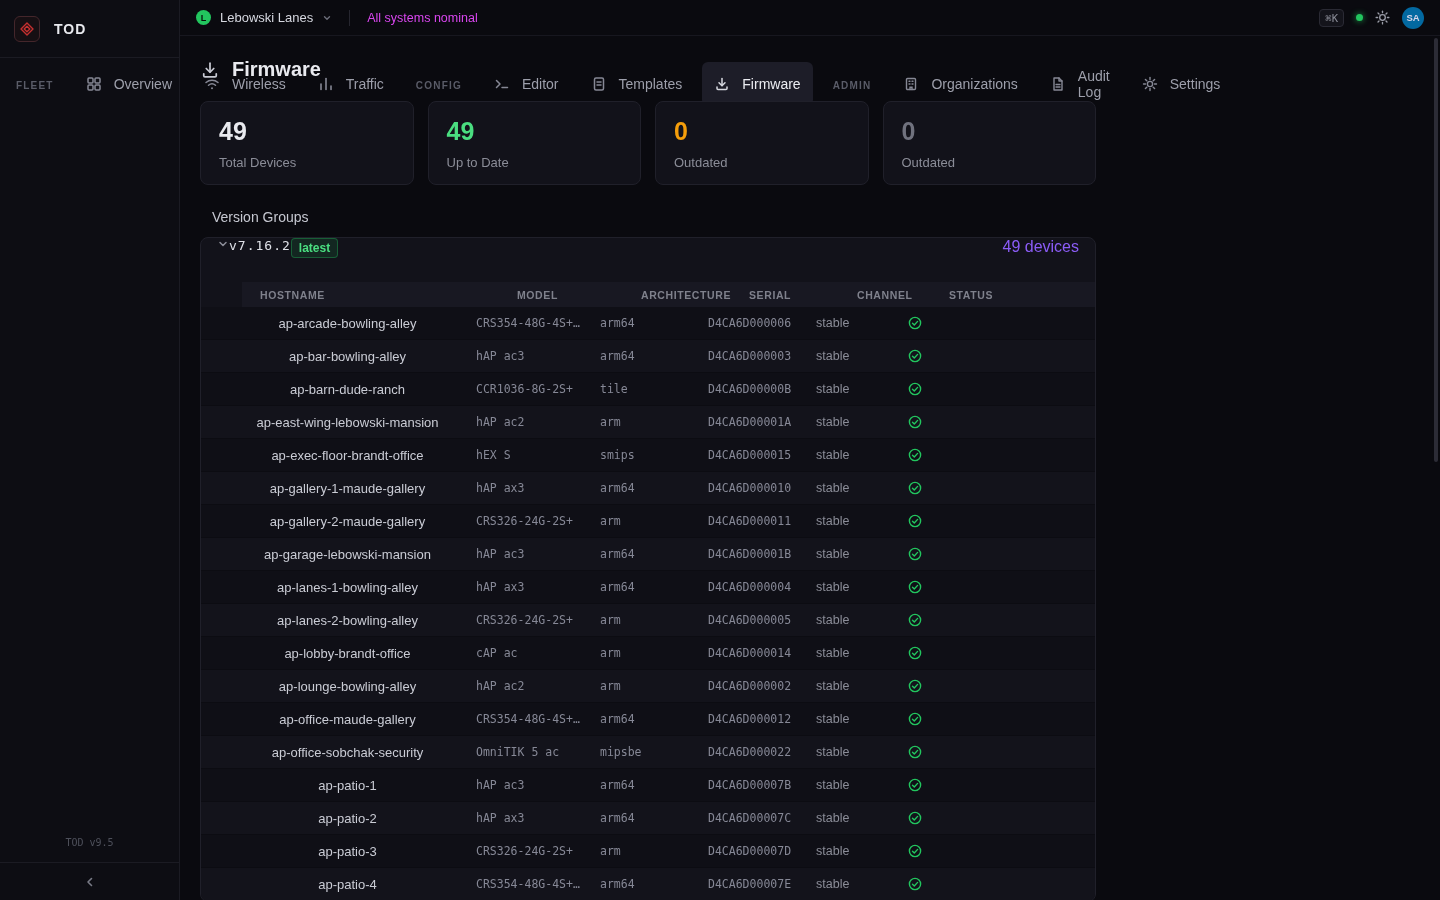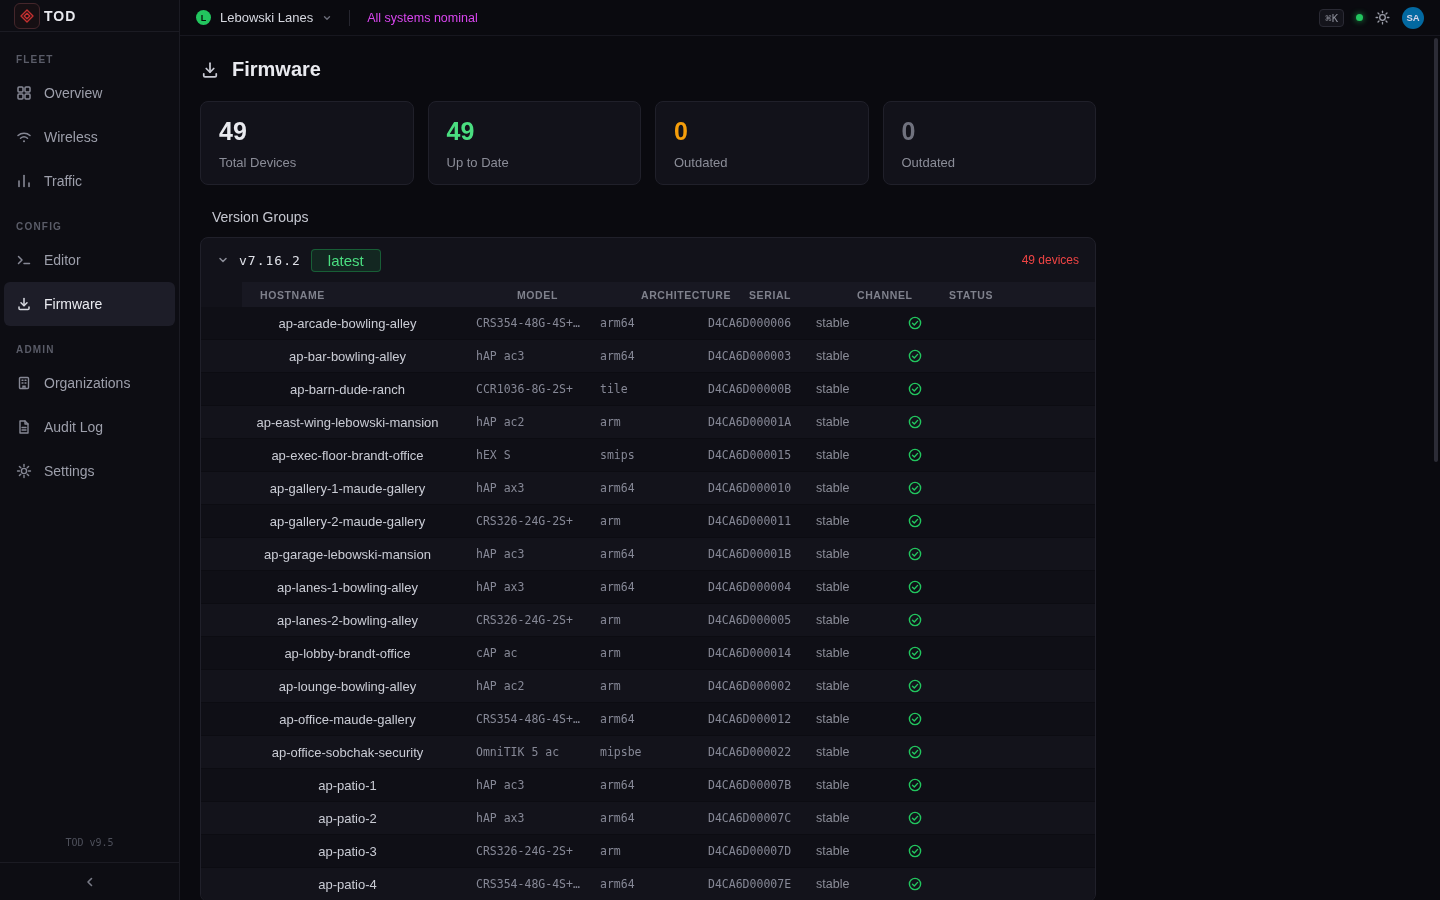--- a/index.html
+++ b/index.html
@@ -6,24 +6,24 @@
   html,body { width:1440px; height:900px; overflow:hidden; }
   body {
     background:#0a0a0f;
     color:#d6d8e0;
     font-family:"Liberation Sans", sans-serif;
   }
   .app { display:flex; height:100%; }
 
   
   .sidebar { width:180px; min-width:180px; background:#0d0d13; border-right:1px solid #1b1b23; display:flex; flex-direction:column; }
-  .logo-row { height:32px; display:flex; align-items:center; gap:4px; padding:0 14px; border-bottom:1px solid #1b1b23; }
+  .logo-row { height:58px; display:flex; align-items:center; gap:14px; padding:0 14px; border-bottom:1px solid #1b1b23; }
   .logo-badge { width:26px; height:26px; border:1px solid #44262b; background:#160f13; border-radius:6px; display:flex; align-items:center; justify-content:center; }
   .logo-text { font-size:14px; font-weight:700; letter-spacing:1px; color:#e8e9ee; }
-  .nav { display:flex; flex-direction:column; padding:4px 0; }
+  .nav { display:flex; flex-direction:row; padding:4px 0; }
   .nav-section-label { font-size:10px; letter-spacing:1.2px; color:#5a5c68; font-weight:700; padding:18px 16px 6px; }
   .nav-item { height:44px; display:flex; align-items:center; gap:12px; padding:0 12px; margin:0 4px; border-radius:6px; color:#9d9fab; font-size:14px; cursor:pointer; }
   .nav-item.active { background:#1d1d28; color:#ebecf1; }
   .nav-icon { display:flex; color:#868895; width:16px; justify-content:center; }
   .nav-item.active .nav-icon { color:#d7d9e0; }
   .sidebar-footer { margin-top:auto; text-align:center; font-family:"DejaVu Sans Mono", monospace; font-size:10px; color:#4e505b; padding-bottom:14px; }
   .collapse-row { height:38px; border-top:1px solid #1b1b23; display:flex; align-items:center; justify-content:center; color:#787a86; cursor:pointer; }
 
   
   .main { flex:1; display:flex; flex-direction:column; position:relative; overflow:hidden; }
@@ -46,25 +46,25 @@
 
   .stats { display:flex; gap:14px; width:896px; }
   .stat-card { flex:1; background:#12121a; border:1px solid #20202a; border-radius:8px; padding:15px 18px; height:84px; }
   .stat-value { font-size:25px; font-weight:600; }
   .v-white { color:#e9eaef; } .v-green { color:#4ade80; } .v-amber { color:#f59e0b; } .v-gray { color:#70727e; }
   .stat-label { font-size:13px; color:#8b8d98; margin-top:9px; }
 
   .section-title { font-size:14px; color:#c6c8d1; margin:24px 12px 12px; }
 
   .group-card { width:896px; background:#12121a; border:1px solid #20202a; border-radius:8px; overflow:hidden; }
-  .group-header { height:44px; display:flex; align-items:center; gap:10px; padding:0 16px; cursor:pointer; }
+  .group-header { height:44px; display:flex; align-items:flex-start; padding:0 16px; cursor:pointer; }
   .group-chevron { color:#8b8d98; display:flex; }
   .group-version { font-family:"DejaVu Sans Mono", monospace; font-size:13px; color:#dfe1e8; letter-spacing:1px; }
-  .badge-latest { font-size:15px; color:#4ade80; background:rgba(34,197,94,.12); border:1px solid rgba(34,197,94,.35); padding:2px 16px; border-radius:4px; }
-  .group-count { margin-left:auto; font-size:12px; color:#ef4444; }
+  .badge-latest { font-size:12px; color:#4ade80; background:rgba(34,197,94,.12); border:1px solid rgba(34,197,94,.35); padding:2px 7px; border-radius:4px;font-weight:bold; }
+  .group-count { margin-left:auto; font-size:16px; color:#8b5cf6; }
 
   .thead, .trow { display:grid; grid-template-columns:257px 124px 108px 108px 92px 1fr; align-items:center; padding:0 18px; }
   .thead { height:25px; background:#181822; font-size:10.5px; letter-spacing:.6px; color:#7f818c; font-weight:700;margin-left:41px; }
   .trow { height:33px; border-bottom:1px solid #0c0c12; font-size:13px; cursor:default; }
   .trow:nth-child(odd) { background:#0f0f16; }
   .trow:nth-child(even) { background:#13131b; }
   .td.host { color:#caccd5;text-align:center; }
   .td.mono { font-family:"DejaVu Sans Mono", monospace; font-size:11.5px; color:#868896; }
   .td.chan { font-size:12.5px; color:#8b8d98; }
   .td.status { display:flex; align-items:center; }
@@ -132,20 +132,30 @@
       <div class="nav-item">
         <span class="nav-icon">
           <svg width="16" height="16" viewBox="0 0 16 16" fill="none" stroke="currentColor" stroke-width="1.5" stroke-linecap="round" stroke-linejoin="round">
             <path d="M2.5 4.5 L6 8 L2.5 11.5"></path>
               <path d="M8 11.5 H13.5"></path>
           </svg>
         </span>
         <span class="nav-label">Editor</span>
       </div>
 
+      <div class="nav-item">
+        <span class="nav-icon">
+          <svg width="16" height="16" viewBox="0 0 16 16" fill="none" stroke="currentColor" stroke-width="1.5" stroke-linecap="round">
+            <rect x="3.5" y="2" width="9" height="12" rx="1.5"></rect>
+              <path d="M6 6h4"></path>
+              <path d="M6 9h4"></path>
+          </svg>
+        </span>
+        <span class="nav-label">Templates</span>
+      </div>
 
       <div class="nav-item active">
         <span class="nav-icon">
           <svg width="16" height="16" viewBox="0 0 16 16" fill="none" stroke="currentColor" stroke-width="1.5" stroke-linecap="round" stroke-linejoin="round">
             <path d="M8 2.5v7"></path>
               <path d="M5 6.8 L8 9.8 L11 6.8"></path>
               <path d="M3 11v1.5a1 1 0 0 0 1 1h8a1 1 0 0 0 1-1V11"></path>
           </svg>
         </span>
         <span class="nav-label">Firmware</span>

